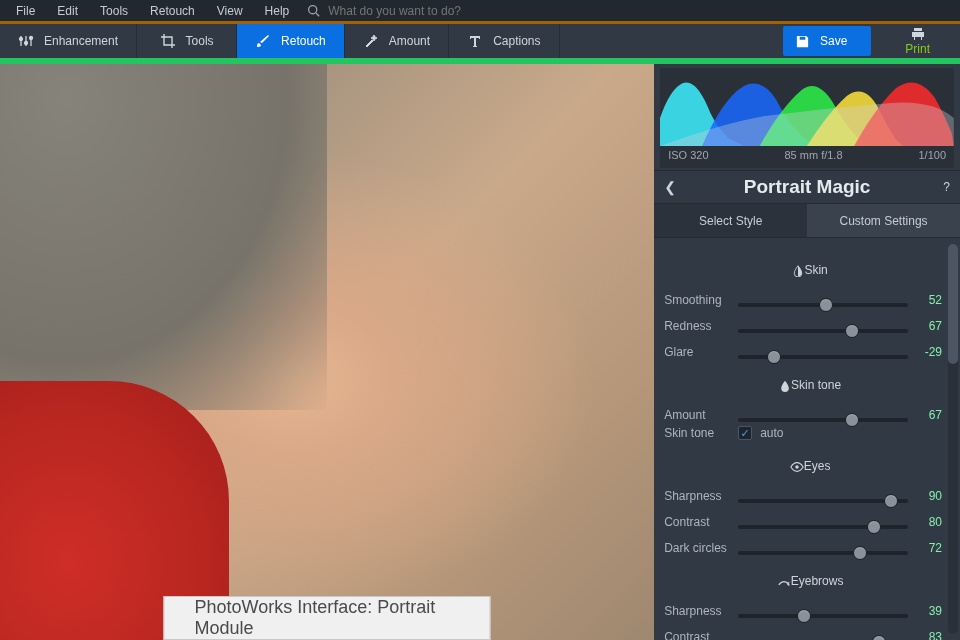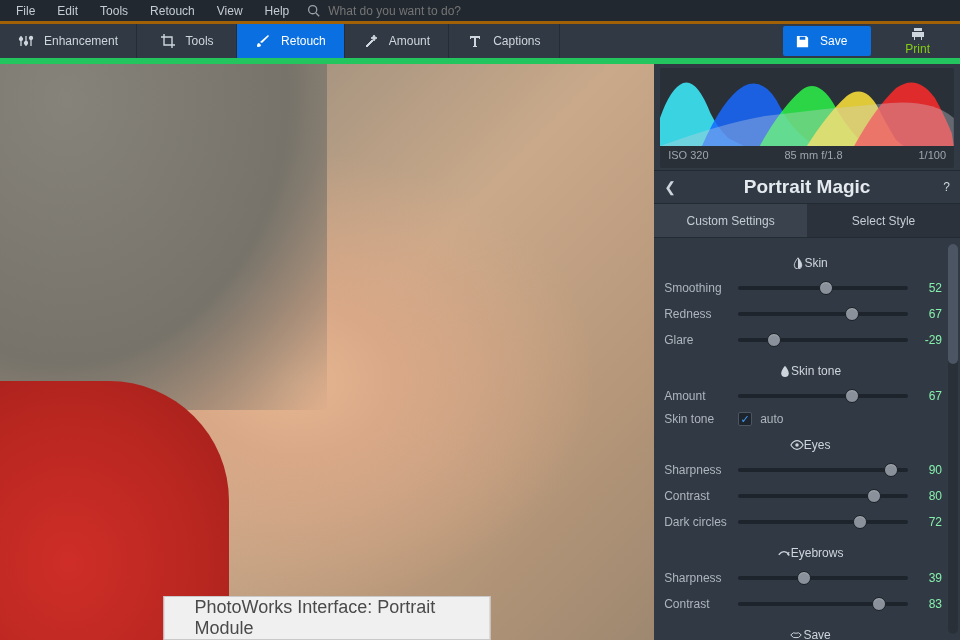--- a/index.html
+++ b/index.html
@@ -31,23 +31,23 @@
 .panel-header { display: flex; align-items: center; justify-content: center; height: 34px; position: relative; border-top: 1px solid #242a32; border-bottom: 1px solid #242a32; }
 .panel-header .back { position: absolute; left: 10px; cursor: pointer; color: #cfd5dc; font-size: 14px; }
 .panel-header .help { position: absolute; right: 10px; cursor: pointer; color: #cfd5dc; }
 .panel-title { font-weight: 600; color: #e5eaef; font-size: 19px; }
 .subtabs { display: flex; height: 34px; }
 .subtab { flex: 1; display: flex; align-items: center; justify-content: center; cursor: pointer; color: #c5ccd3; background: #2b323c; border-bottom: 1px solid #242a32; }
 .subtab.active { background: #3a424e; }
 .scroll-area { flex: 1; overflow-y: hidden; padding: 6px 4px 6px 10px; position: relative; }
 .scroll-track { position: absolute; right: 2px; top: 6px; bottom: 6px; width: 10px; background: #2a3038; border-radius: 5px; }
 .scroll-thumb { position: absolute; right: 2px; top: 6px; width: 10px; height: 120px; background: #4b5563; border-radius: 5px; cursor: pointer; }
-.section-head { display: flex; align-items: center; justify-content: center; color: #cfd5dc; font-size: 12px; margin: 12px 0 6px; }
+.section-head { display: flex; align-items: flex-end; justify-content: center; color: #cfd5dc; font-size: 12px; margin: 19px 0 6px; }
 .section-head .icon { font-size: 12px; }
-.slider-row { display: flex; align-items: center; height: 24px; margin: 2px 14px 2px 0; gap: 8px; }
+.slider-row { display: flex; align-items: flex-end; height: 24px; margin: 2px 14px 2px 0; gap: 8px; }
 .slider-label { width: 66px; color: #aeb5be; font-size: 12px; }
 .slider-track { flex: 1; height: 4px; background: #1e242c; border-radius: 2px; position: relative; cursor: pointer; }
 .slider-thumb { position: absolute; top: 50%; transform: translate(-50%, -50%); width: 14px; height: 14px; border-radius: 50%; background: #8a919a; border: 1px solid #1a1f25; box-shadow: inset 0 1px 1px rgba(255,255,255,.25); }
 .slider-val { width: 26px; text-align: right; color: #86efac; font-size: 12px; }
 .checkbox-row { display: flex; align-items: center; gap: 8px; margin: 4px 0 4px 0; }
 .checkbox { width: 14px; height: 14px; background: #1e242c; border: 1px solid #4b5563; display: flex; align-items: center; justify-content: center; cursor: pointer; border-radius: 2px; }
 .checkbox.checked::after { content: "✓"; color: #3fa0ff; font-size: 11px; line-height: 1; }
 svg { display: block; }
 </style>
 </head>
@@ -154,22 +154,22 @@
         <span>85 mm f/1.8</span>
         <span>1/100</span>
       </div>
     </div>
     <div class="panel-header">
       <span class="back">❮</span>
       <span class="panel-title">Portrait Magic</span>
       <span class="help">?</span>
     </div>
     <div class="subtabs">
+      <div class="subtab">Select Style</div>
       <div class="subtab active">Custom Settings</div>
-      <div class="subtab">Select Style</div>
     </div>
     <div class="scroll-area" id="sections-mount">
       <div class="scroll-track"></div>
       <div class="scroll-thumb"></div>
     <div class="section-head">
           <span class="icon">
             <svg width="12" height="12" viewBox="0 0 16 16">
               <path d="M8 1C5 5 3 8 3 11a5 5 0 0010 0c0-3-2-6-5-10z" fill="none" stroke="#cfd5dc" stroke-width="1.2"></path>
               <path d="M8 1v14a5 5 0 005-4c0-3-2-6-5-10z" fill="#cfd5dc"></path>
             </svg>

